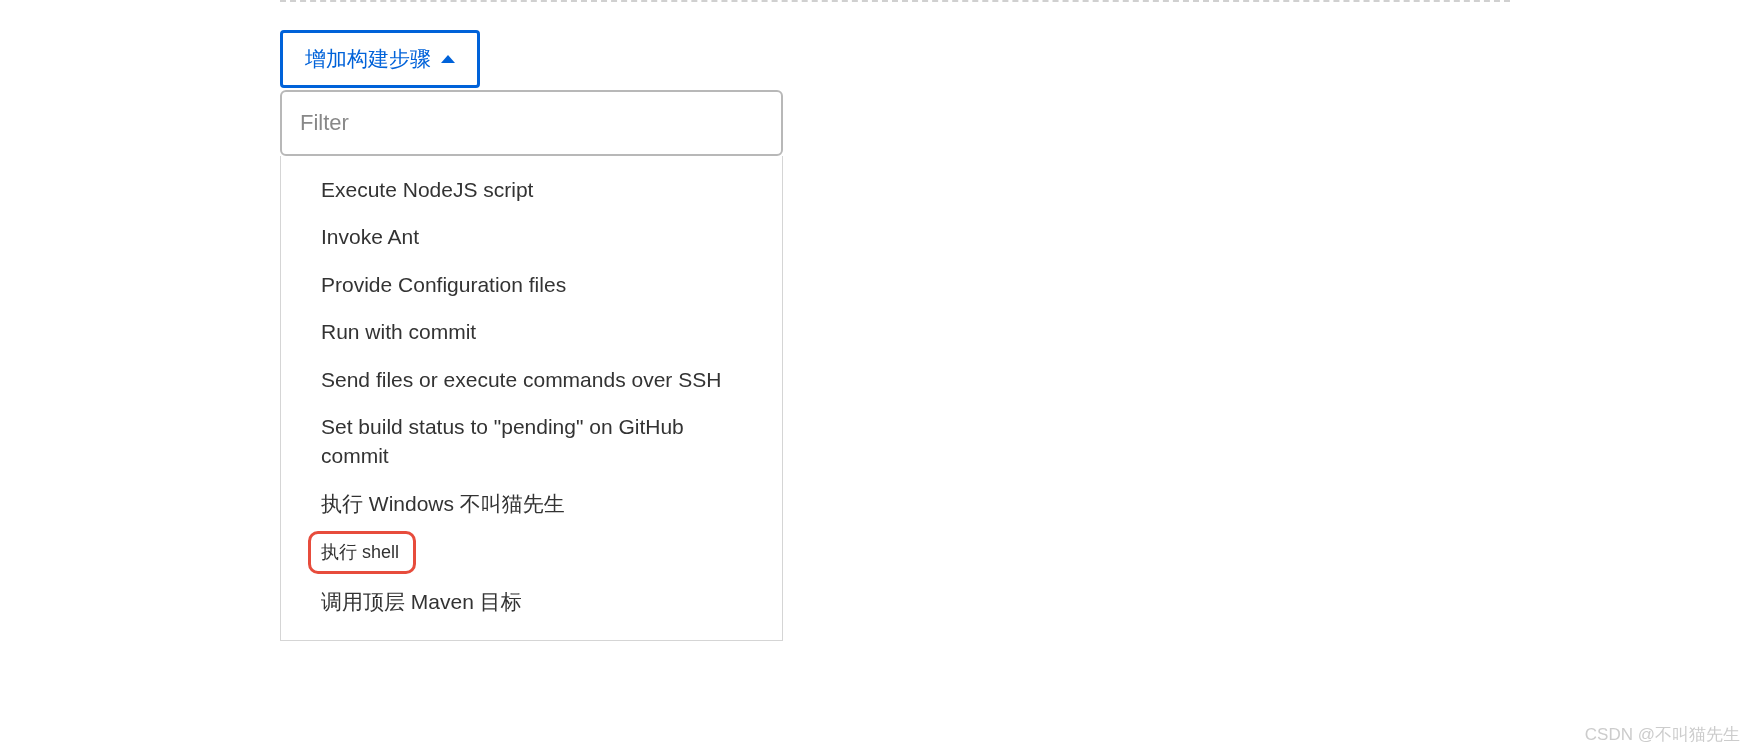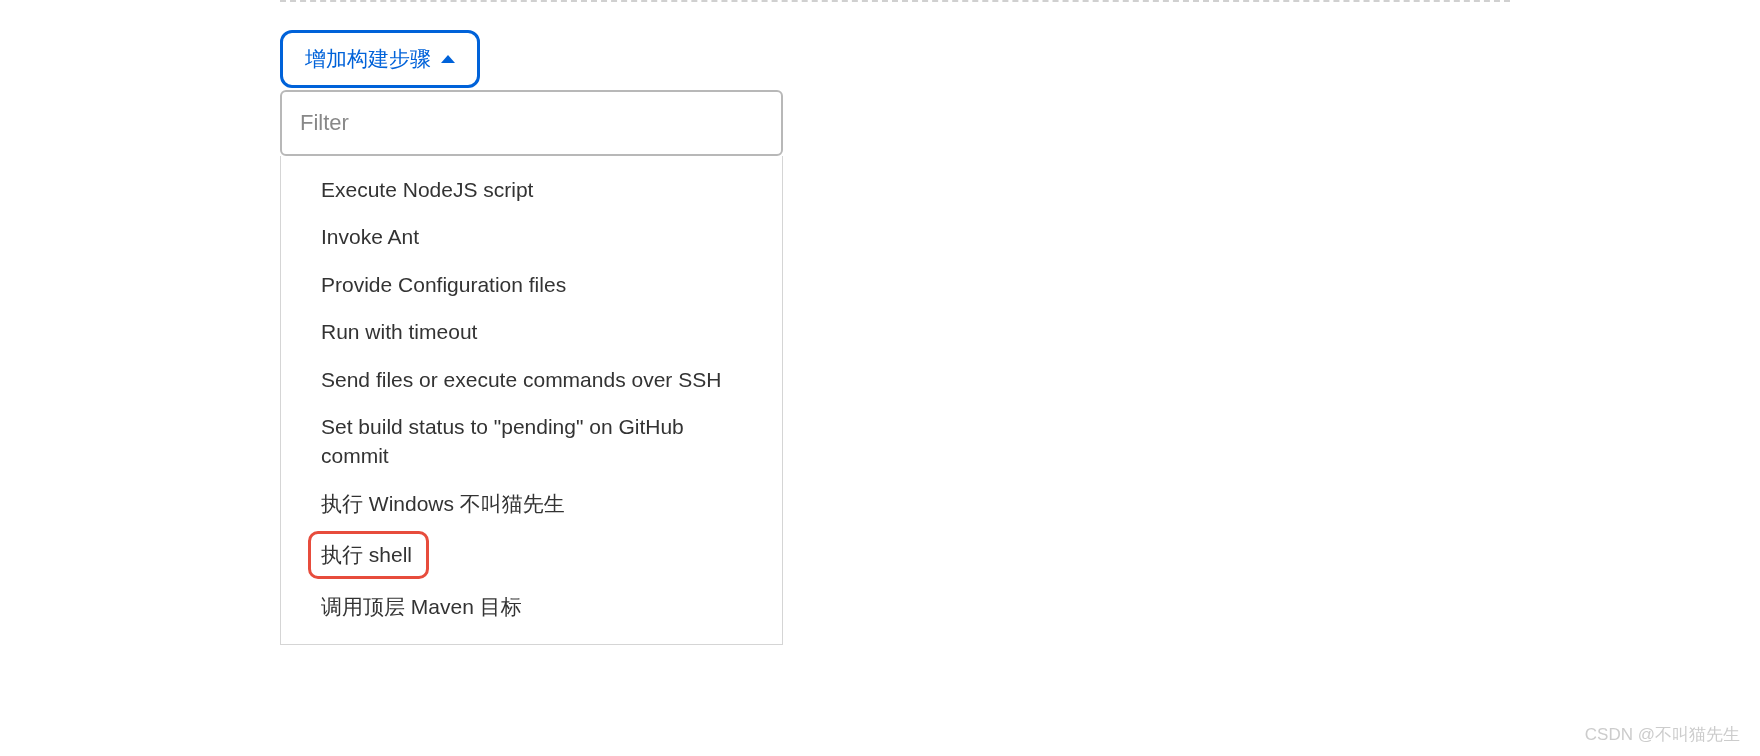--- a/index.html
+++ b/index.html
@@ -23,21 +23,21 @@
       border-top: 2px dashed #d0d0d0;
     }
     .content-area {
       position: absolute;
       top: 30px;
       left: 280px;
     }
     .add-step-button {
       background: #ffffff;
       border: 3px solid #0062d9;
-      border-radius: 12px;
+      border-radius: 4px;
       padding: 12px 22px;
       color: #0062d9;
       font-size: 21px;
       font-weight: 500;
       cursor: pointer;
       display: inline-flex;
       align-items: center;
       gap: 10px;
     }
     .chevron-up {
@@ -84,21 +84,21 @@
     }
     .highlighted-item {
       display: inline-block;
       border: 3px solid #e74c3c;
       border-radius: 10px;
       padding: 6px 14px 6px 10px;
       margin-left: -13px;
     }
     .highlighted-wrapper {
       padding: 4px 40px;
-      font-size: 21px;
+      font-size: 18px;
       color: #333333;
       cursor: pointer;
       line-height: 1.4;
     }
     .watermark {
       position: absolute;
       bottom: 10px;
       right: 20px;
       color: #cccccc;
       font-size: 17px;
@@ -119,21 +119,21 @@
 
   <div class="dropdown-panel">
     <div class="filter-wrapper">
       <input type="text" class="filter-input" placeholder="Filter" style="">
     </div>
 
     <div class="dropdown-list">
       <div class="dropdown-item">Execute NodeJS script</div>
       <div class="dropdown-item">Invoke Ant</div>
       <div class="dropdown-item">Provide Configuration files</div>
-      <div class="dropdown-item">Run with timeout</div>
+      <div class="dropdown-item">Run with commit</div>
       <div class="dropdown-item">Send files or execute commands over SSH</div>
       <div class="dropdown-item">Set build status to "pending" on GitHub commit</div>
       <div class="dropdown-item">执行 Windows 不叫猫先生</div>
       <div class="highlighted-wrapper">
         <span class="highlighted-item">执行 shell</span>
       </div>
       <div class="dropdown-item">调用顶层 Maven 目标</div>
     </div>
   </div>
 

